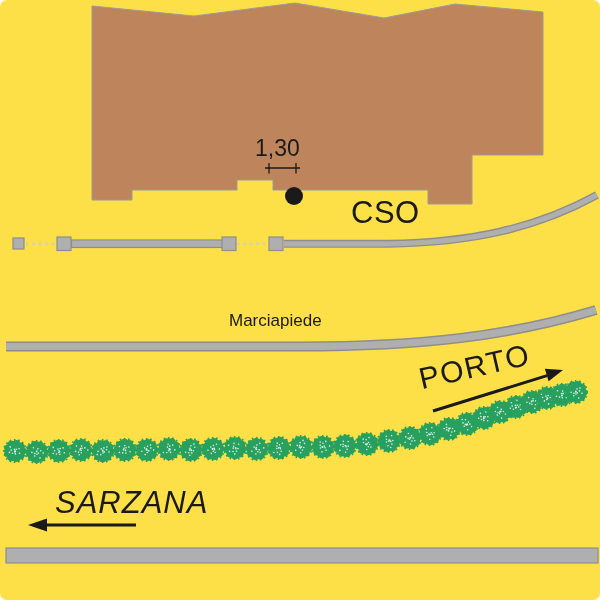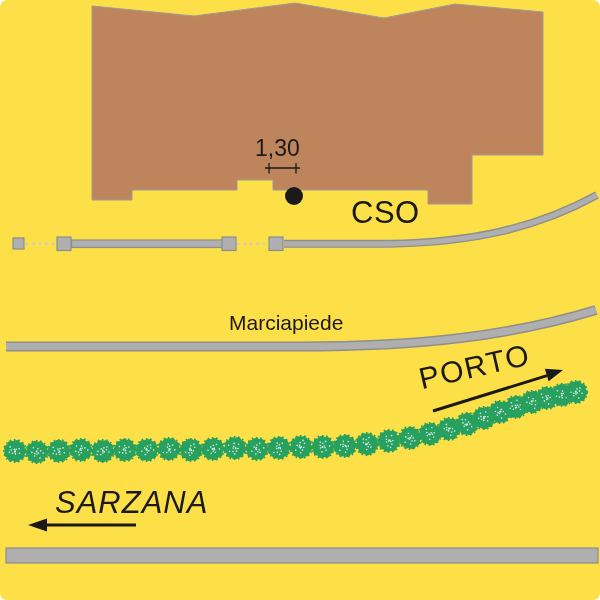--- a/index.html
+++ b/index.html
@@ -4,21 +4,21 @@
 <style>
   html,body{margin:0;padding:0;background:#ffffff;}
   .canvas{
     position:relative;width:600px;height:600px;background:#fde047;
     overflow:hidden;font-family:"Liberation Sans",sans-serif;color:#1a1a1a;border-radius:7px;
   }
   .canvas svg{position:absolute;left:0;top:0;}
   .lbl{position:absolute;white-space:nowrap;line-height:1.05;color:#1a1a1a;}
   .lbl-dim{left:255px;top:136px;font-size:23px;}
   .lbl-cso{left:307px;top:197px;font-size:31px;letter-spacing:0.5px;margin-left:44px;}
-  .lbl-marciapiede{left:229px;top:312px;font-size:21px;}
+  .lbl-marciapiede{left:229px;top:312px;font-size:17px;}
   .lbl-corso{left:127px;top:391px;font-size:29px;}
   .lbl-porto{left:416px;top:364px;font-size:30px;letter-spacing:1.5px;
              transform:rotate(-13deg);transform-origin:0 0;}
   .lbl-sarzana{left:55px;top:487px;font-size:31px;letter-spacing:1px;font-style:italic;}
 </style>
 </head>
 <body>
 
 <div class="canvas">
 

